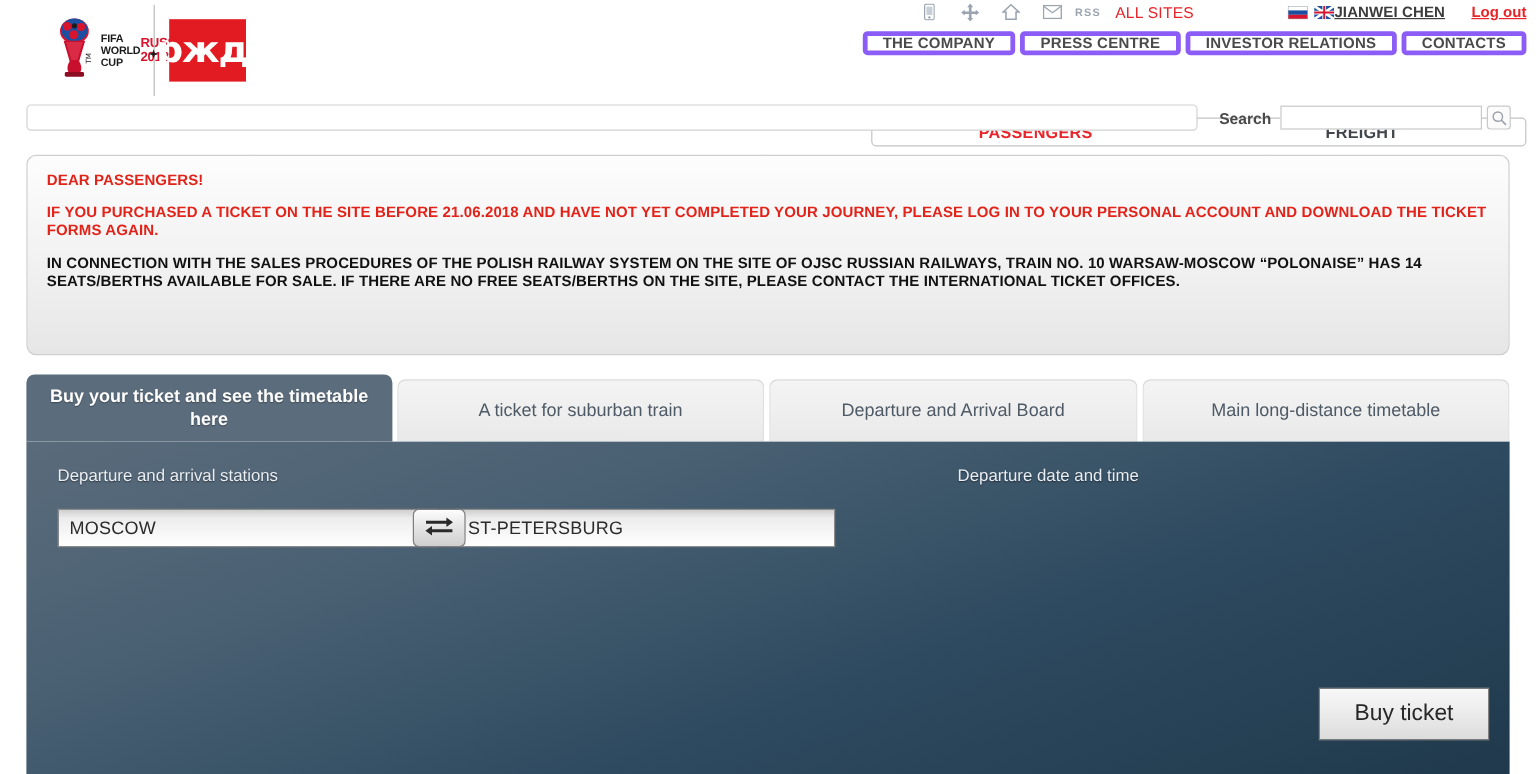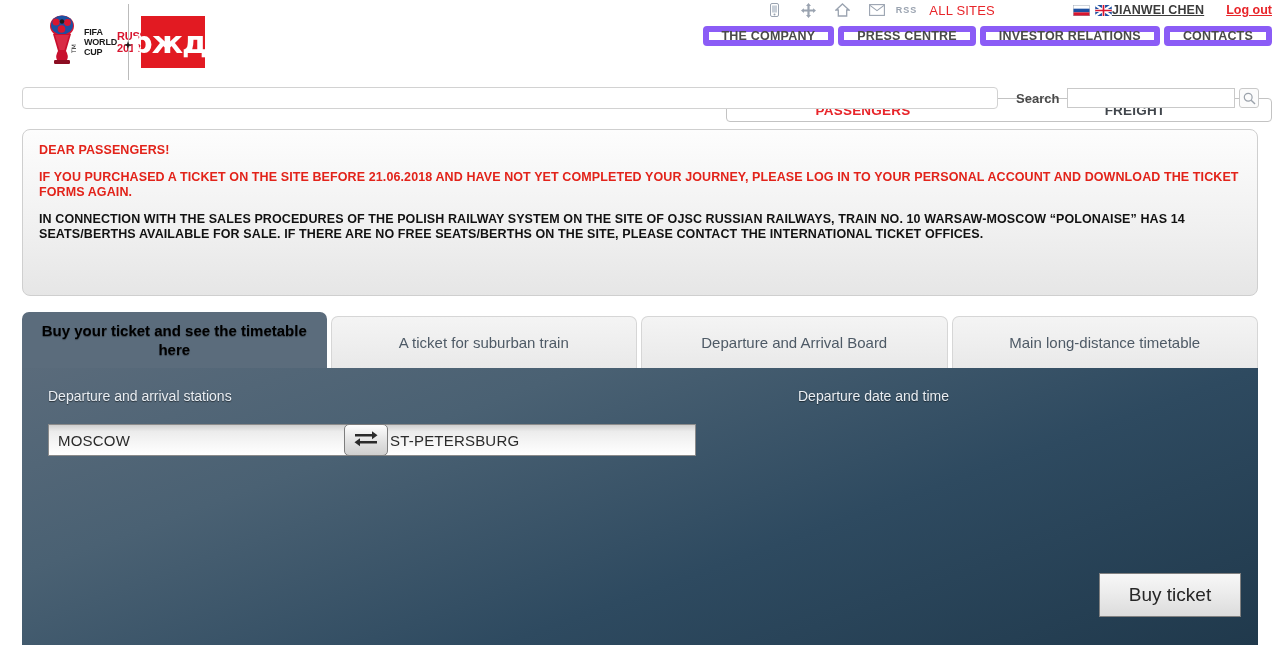--- a/index.html
+++ b/index.html
@@ -103,21 +103,21 @@
 
   
   .nav-pills {
     position: absolute;
     right: 8px; top: 26px;
     display: flex; gap: 4px;
   }
   .nav-pill {
     height: 20px;
     padding: 0 13px;
-    border: 6px solid #8b5cf6;
+    border: 4px solid #8b5cf6;
     border-radius: 4px;
     background: #fff;
     display: flex; align-items: center; justify-content: center;
     font-size: 12.5px; font-weight: bold; color: #4a4a4a;
     letter-spacing: 0.2px;
     white-space: nowrap;
   }
 
   
   .pf-bar {
@@ -205,21 +205,21 @@
     border-radius: 7px 7px 0 0;
     display: flex; align-items: center; justify-content: center;
     text-align: center;
     font-size: 15px;
     padding: 0 10px;
     line-height: 19px;
   }
   .tab.active {
     width: 306px;
     background: #5b6c7c;
-    color: #000000;
+    color: #ffffff;
     font-weight: bold;
     height: 56px;
     text-shadow: 0 1px 1px rgba(0,0,0,0.35);
   }
   .tab.inactive {
     width: 308px;
     margin-left: 4px;
     background: linear-gradient(180deg, #f4f4f4 0%, #e9e9e9 100%);
     color: #4e5a66;
     border: 1px solid #d6d6d6;

